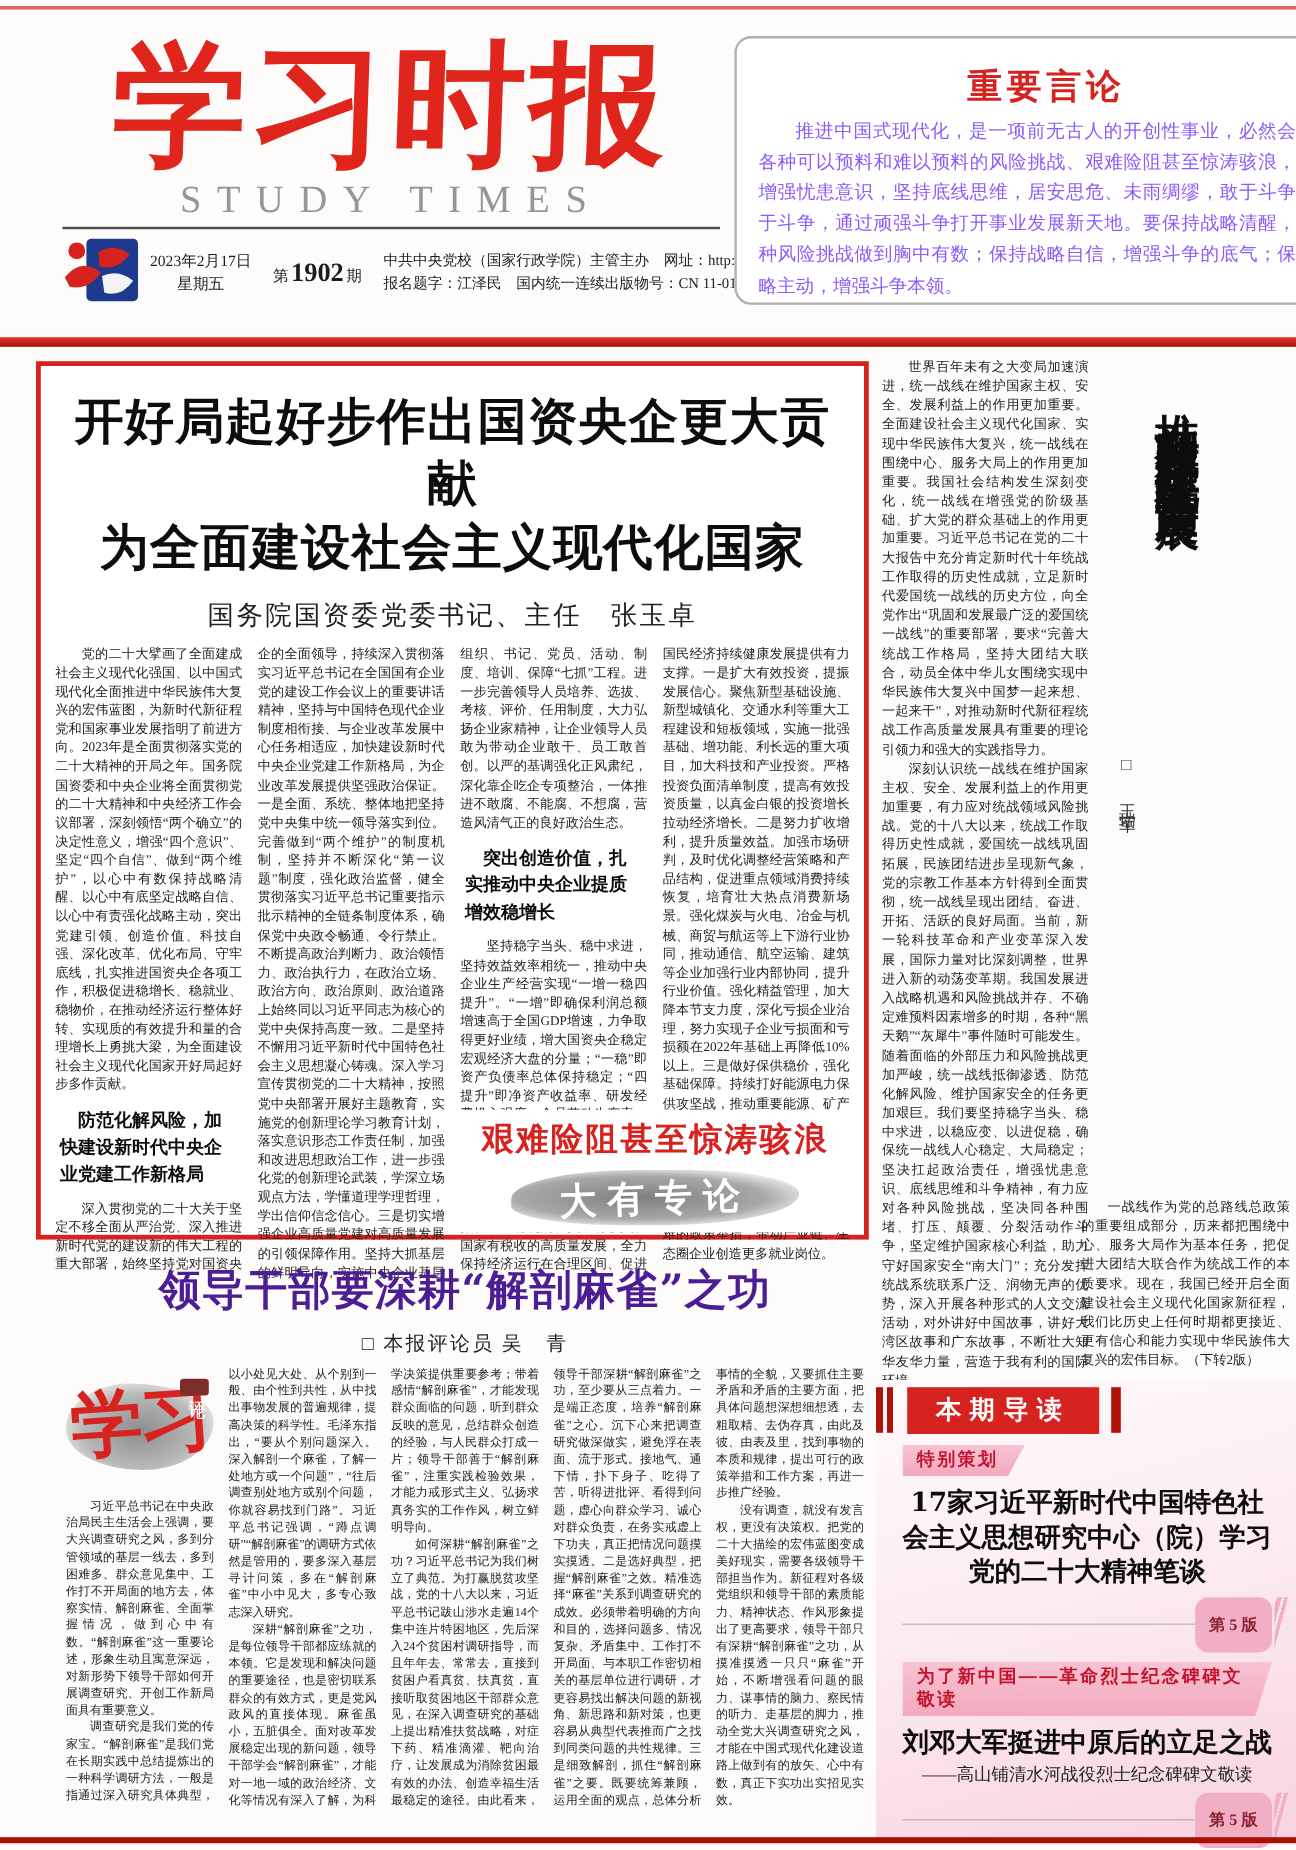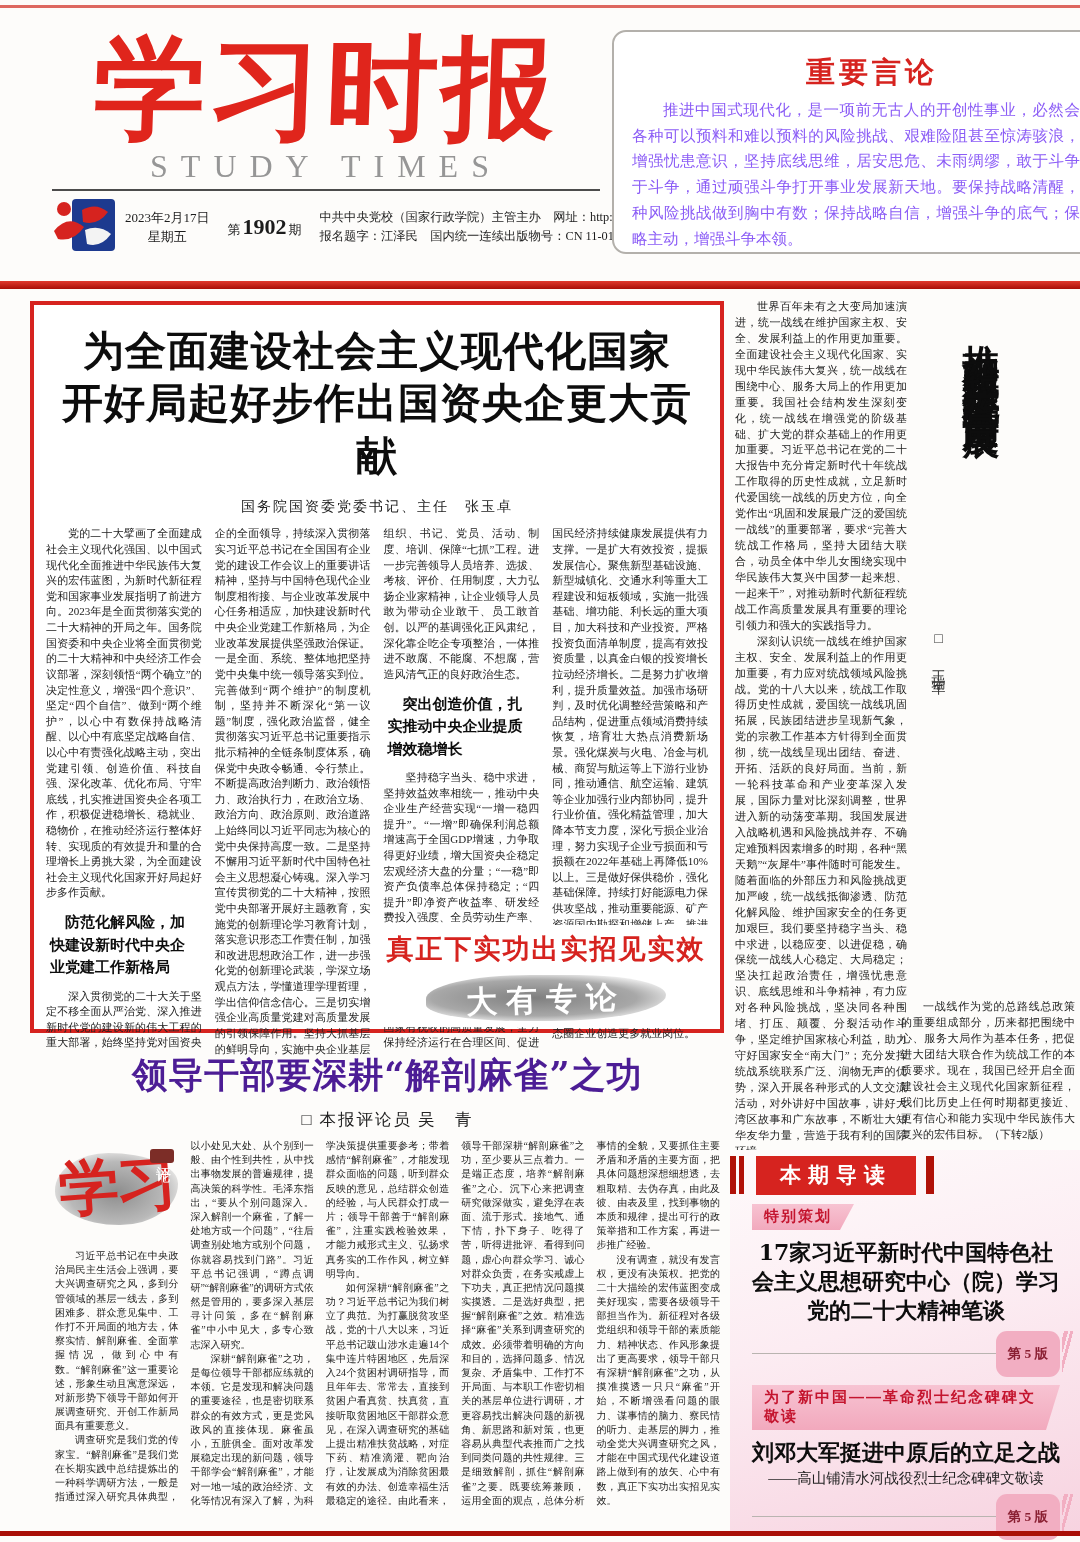--- a/index.html
+++ b/index.html
@@ -30,21 +30,21 @@
   .remarks-body{font-size:15.5px;line-height:1.66;text-align:justify;text-indent:2em;color:#8b5cf6;}
 
   .red-bar{position:absolute;left:0;top:281px;width:1080px;height:8px;
            background:linear-gradient(#e03a2e,#a90f07);}
 
   
   .lead-box{position:absolute;left:30px;top:301px;width:694px;height:732px;background:#fff;
             border:4px solid #d6231f;padding:8px 12px;box-sizing:border-box;}
   .lead-hl{text-align:center;font-family:"Liberation Sans","DejaVu Sans",sans-serif;font-weight:900;
            font-size:41px;line-height:1.28;color:#0d0d0d;margin-top:12px;letter-spacing:1px;}
-  .lead-by{text-align:center;font-size:14px;color:#222;margin:16px 0 10px;letter-spacing:2px;}
+  .lead-by{text-align:center;font-size:22px;color:#222;margin:16px 0 10px;letter-spacing:2px;}
   .lead-body{position:relative;height:540px;column-count:4;column-gap:13px;column-fill:auto;
              font-size:11px;line-height:1.42;text-align:justify;color:#222;overflow:hidden;}
   .bp{margin:0;text-indent:2em;}
   .sh{font-family:"Liberation Sans","DejaVu Sans",sans-serif;font-weight:800;font-size:15px;
       line-height:1.5;color:#0d0d0d;text-align:left;margin:10px 4px;text-indent:1em;}
   .lead-banner{position:absolute;right:6px;bottom:2px;width:336px;text-align:center;background:#fff;
                padding:6px 2px 2px;}
   .banner-text{color:#d6231f;font-family:"Liberation Sans",sans-serif;font-weight:900;font-size:27px;
                letter-spacing:2px;white-space:nowrap;}
   .stamp-dayou{position:relative;display:inline-block;margin-top:6px;width:240px;height:52px;}
@@ -144,33 +144,33 @@
 
   <div class="remarks-box" data-interactable="false">
     <div class="remarks-title" data-interactable="false">重要言论</div>
     <div class="remarks-body" data-interactable="false">推进中国式现代化，是一项前无古人的开创性事业，必然会遇到各种可以预料和难以预料的风险挑战、艰难险阻甚至惊涛骇浪，必须增强忧患意识，坚持底线思维，居安思危、未雨绸缪，敢于斗争、善于斗争，通过顽强斗争打开事业发展新天地。要保持战略清醒，对各种风险挑战做到胸中有数；保持战略自信，增强斗争的底气；保持战略主动，增强斗争本领。</div>
   </div>
 
   <div class="red-bar" data-interactable="false"></div>
 
   <div class="lead-box" data-interactable="false">
     <div class="lead-hl" data-interactable="false">
+      <div data-interactable="false">开好局起好步作出国资央企更大贡献</div>
       <div data-interactable="false">为全面建设社会主义现代化国家</div>
-      <div data-interactable="false">开好局起好步作出国资央企更大贡献</div>
     </div>
     <div class="lead-by" data-interactable="false">国务院国资委党委书记、主任　张玉卓</div>
     <div class="lead-body" data-interactable="false">
         <p class="bp" data-interactable="false">党的二十大擘画了全面建成社会主义现代化强国、以中国式现代化全面推进中华民族伟大复兴的宏伟蓝图，为新时代新征程党和国家事业发展指明了前进方向。2023年是全面贯彻落实党的二十大精神的开局之年。国务院国资委和中央企业将全面贯彻党的二十大精神和中央经济工作会议部署，深刻领悟“两个确立”的决定性意义，增强“四个意识”、坚定“四个自信”、做到“两个维护”，以心中有数保持战略清醒、以心中有底坚定战略自信、以心中有责强化战略主动，突出党建引领、创造价值、科技自强、深化改革、优化布局、守牢底线，扎实推进国资央企各项工作，积极促进稳增长、稳就业、稳物价，在推动经济运行整体好转、实现质的有效提升和量的合理增长上勇挑大梁，为全面建设社会主义现代化国家开好局起好步多作贡献。</p>
         <h3 class="sh" data-interactable="false">防范化解风险，加快建设新时代中央企业党建工作新格局</h3>
         <p class="bp" data-interactable="false">深入贯彻党的二十大关于坚定不移全面从严治党、深入推进新时代党的建设新的伟大工程的重大部署，始终坚持党对国资央企的全面领导，持续深入贯彻落实习近平总书记在全国国有企业党的建设工作会议上的重要讲话精神，坚持与中国特色现代企业制度相衔接、与企业改革发展中心任务相适应，加快建设新时代中央企业党建工作新格局，为企业改革发展提供坚强政治保证。一是全面、系统、整体地把坚持党中央集中统一领导落实到位。完善做到“两个维护”的制度机制，坚持并不断深化“第一议题”制度，强化政治监督，健全贯彻落实习近平总书记重要指示批示精神的全链条制度体系，确保党中央政令畅通、令行禁止。不断提高政治判断力、政治领悟力、政治执行力，在政治立场、政治方向、政治原则、政治道路上始终同以习近平同志为核心的党中央保持高度一致。二是坚持不懈用习近平新时代中国特色社会主义思想凝心铸魂。深入学习宣传贯彻党的二十大精神，按照党中央部署开展好主题教育，实施党的创新理论学习教育计划，落实意识形态工作责任制，加强和改进思想政治工作，进一步强化党的创新理论武装，学深立场观点方法，学懂道理学理哲理，学出信仰信念信心。三是切实增强企业高质量党建对高质量发展的引领保障作用。坚持大抓基层的鲜明导向，实施中央企业基层组织、书记、党员、活动、制度、培训、保障“七抓”工程。进一步完善领导人员培养、选拔、考核、评价、任用制度，大力弘扬企业家精神，让企业领导人员敢为带动企业敢干、员工敢首创。以严的基调强化正风肃纪，深化靠企吃企专项整治，一体推进不敢腐、不能腐、不想腐，营造风清气正的良好政治生态。</p>
         <h3 class="sh" data-interactable="false">突出创造价值，扎实推动中央企业提质增效稳增长</h3>
         <p class="bp" data-interactable="false">坚持稳字当头、稳中求进，坚持效益效率相统一，推动中央企业生产经营实现“一增一稳四提升”。“一增”即确保利润总额增速高于全国GDP增速，力争取得更好业绩，增大国资央企稳定宏观经济大盘的分量；“一稳”即资产负债率总体保持稳定；“四提升”即净资产收益率、研发经费投入强度、全员劳动生产率、营业现金比率4个指标进一步提升。通过“一增一稳四提升”，引导企业更加注重经营成果的真实性和“含金量”，更加注重提升价值创造能力，努力实现投资有回报、企业有利润、员工有收入、国家有税收的高质量发展，全力保持经济运行在合理区间、促进国民经济持续健康发展提供有力支撑。一是扩大有效投资，提振发展信心。聚焦新型基础设施、新型城镇化、交通水利等重大工程建设和短板领域，实施一批强基础、增功能、利长远的重大项目，加大科技和产业投资。严格投资负面清单制度，提高有效投资质量，以真金白银的投资增长拉动经济增长。二是努力扩收增利，提升质量效益。加强市场研判，及时优化调整经营策略和产品结构，促进重点领域消费持续恢复，培育壮大热点消费新场景。强化煤炭与火电、冶金与机械、商贸与航运等上下游行业协同，推动通信、航空运输、建筑等企业加强行业内部协同，提升行业价值。强化精益管理，加大降本节支力度，深化亏损企业治理，努力实现子企业亏损面和亏损额在2022年基础上再降低10%以上。三是做好保供稳价，强化基础保障。持续打好能源电力保供攻坚战，推动重要能源、矿产资源国内勘探和增储上产，推进油气资源进口多元化，实行战略性资源安全保障工程，推进种业科技自立自强、种源自主可控，增强对重要能源资源的支撑托底能力。落实助力中小企业纾困解难的政策举措，带动产业链、生态圈企业创造更多就业岗位。</p>
       </div>
     <div class="lead-banner" data-interactable="false">
-      <div class="banner-text" data-interactable="false">真正下实功出实招见实效</div>
+      <div class="banner-text" data-interactable="false">艰难险阻甚至惊涛骇浪</div>
       <div class="stamp-dayou" data-interactable="false">
         <div class="ink" data-interactable="false"></div>
         <div class="txt" data-interactable="false">大有专论</div>
       </div>
     </div>
   </div>
 
   <div class="right-article" data-interactable="false">
     <div class="ra-col ra-col1" data-interactable="false">
         <p class="bp" data-interactable="false">世界百年未有之大变局加速演进，统一战线在维护国家主权、安全、发展利益上的作用更加重要。全面建设社会主义现代化国家、实现中华民族伟大复兴，统一战线在围绕中心、服务大局上的作用更加重要。我国社会结构发生深刻变化，统一战线在增强党的阶级基础、扩大党的群众基础上的作用更加重要。习近平总书记在党的二十大报告中充分肯定新时代十年统战工作取得的历史性成就，立足新时代爱国统一战线的历史方位，向全党作出“巩固和发展最广泛的爱国统一战线”的重要部署，要求“完善大统战工作格局，坚持大团结大联合，动员全体中华儿女围绕实现中华民族伟大复兴中国梦一起来想、一起来干”，对推动新时代新征程统战工作高质量发展具有重要的理论引领力和强大的实践指导力。</p>

